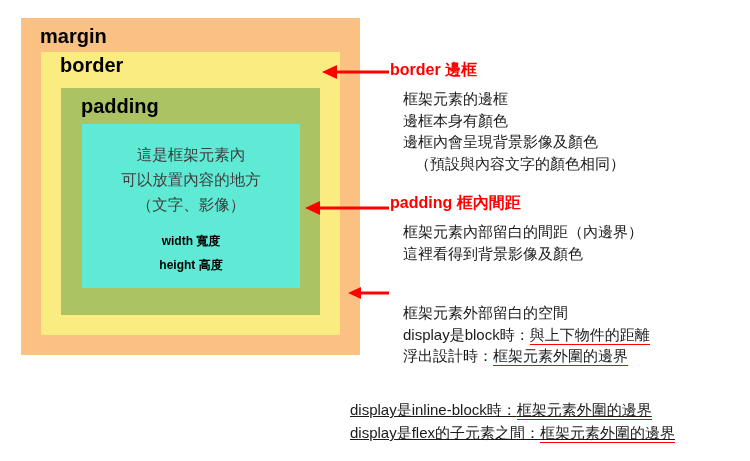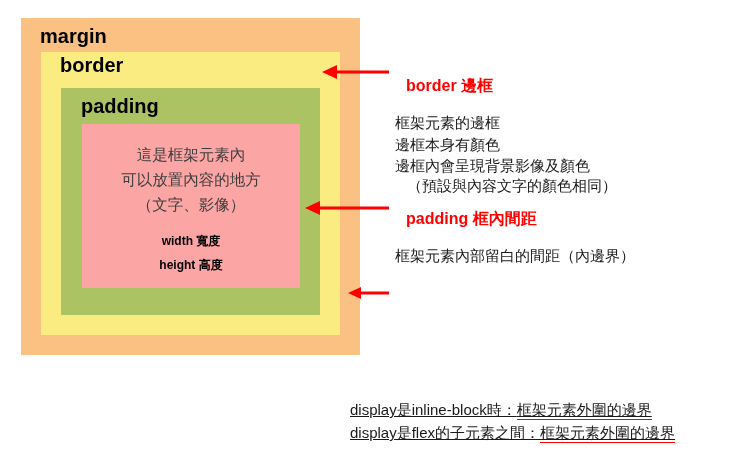--- a/index.html
+++ b/index.html
@@ -35,21 +35,21 @@
   #border-layer {
     left: 20px; top: 34px; right: 20px; bottom: 20px;
     background: #fbec81;
   }
   #padding-layer {
     left: 40px; top: 70px; right: 40px; bottom: 40px;
     background: #acc364;
   }
   #content-layer {
     left: 61px; top: 106px; right: 60px; bottom: 67px;
-    background: #fca5a5;
+    background: #5eead4;
   }
 
   .layer-label {
     position: absolute;
     font-weight: bold;
     font-size: 20px;
     color: #000000;
     letter-spacing: 0px;
     white-space: nowrap;
   }
@@ -99,34 +99,34 @@
   .callout {
     position: absolute;
     left: 390px;
     width: 360px;
   }
   .callout-title {
     color: #ff0000;
     font-weight: bold;
     font-size: 16px;
     white-space: nowrap;
-    margin: 16px;
+    margin: 0;
     line-height: 20px;
   }
   .callout-body {
-    margin: 0;
+    margin: 8px;
     padding-left: 5px;
   }
   .body-line {
     font-size: 15px;
     line-height: 21.5px;
     color: #1a1a1a;
     white-space: nowrap;
   }
-  .body-line.indent { padding-left: 12px; font-family: Liberation Mono, monospace; }
+  .body-line.indent { padding-left: 12px; }
   .ul {
     border-bottom: 1.6px solid #ff0000;
     padding-bottom: 1px;
   }
 
   #callout-border  { top: 60px; }
   #callout-padding { top: 193px; }
   #callout-margin  { top: 283px; }
 
   #extra-lines {
@@ -185,24 +185,34 @@
     <div class="body-line">邊框本身有顏色</div>
     <div class="body-line">邊框內會呈現背景影像及顏色</div>
     <div class="body-line indent">（預設與內容文字的顏色相同）</div>
   </div>
 </div>
 
 <div class="callout" id="callout-padding">
   <div class="callout-title">padding 框內間距</div>
   <div class="callout-body">
     <div class="body-line">框架元素內部留白的間距（內邊界）</div>
+    <div class="body-line">這裡看得到背景影像及顏色</div>
   </div>
 </div>
 
 <div class="callout" id="callout-margin">
+  <div class="callout-body" style="padding-top:11px;">
+    <div class="body-line">框架元素外部留白的空間</div>
+    <div class="body-line">
+      <span>display是block時：</span><span class="ul">與上下物件的距離</span>
+    </div>
+    <div class="body-line">
+      <span>浮出設計時：</span><span class="ul">框架元素外圍的邊界</span>
+    </div>
+  </div>
 </div>
 
 <div id="extra-lines">
   <div class="body-line">
     <span>display是inline-block時：</span><span class="ul">框架元素外圍的邊界</span>
   </div>
   <div class="body-line">
     <span>display是flex的子元素之間：</span><span class="ul">框架元素外圍的邊界</span>
   </div>
 </div>

